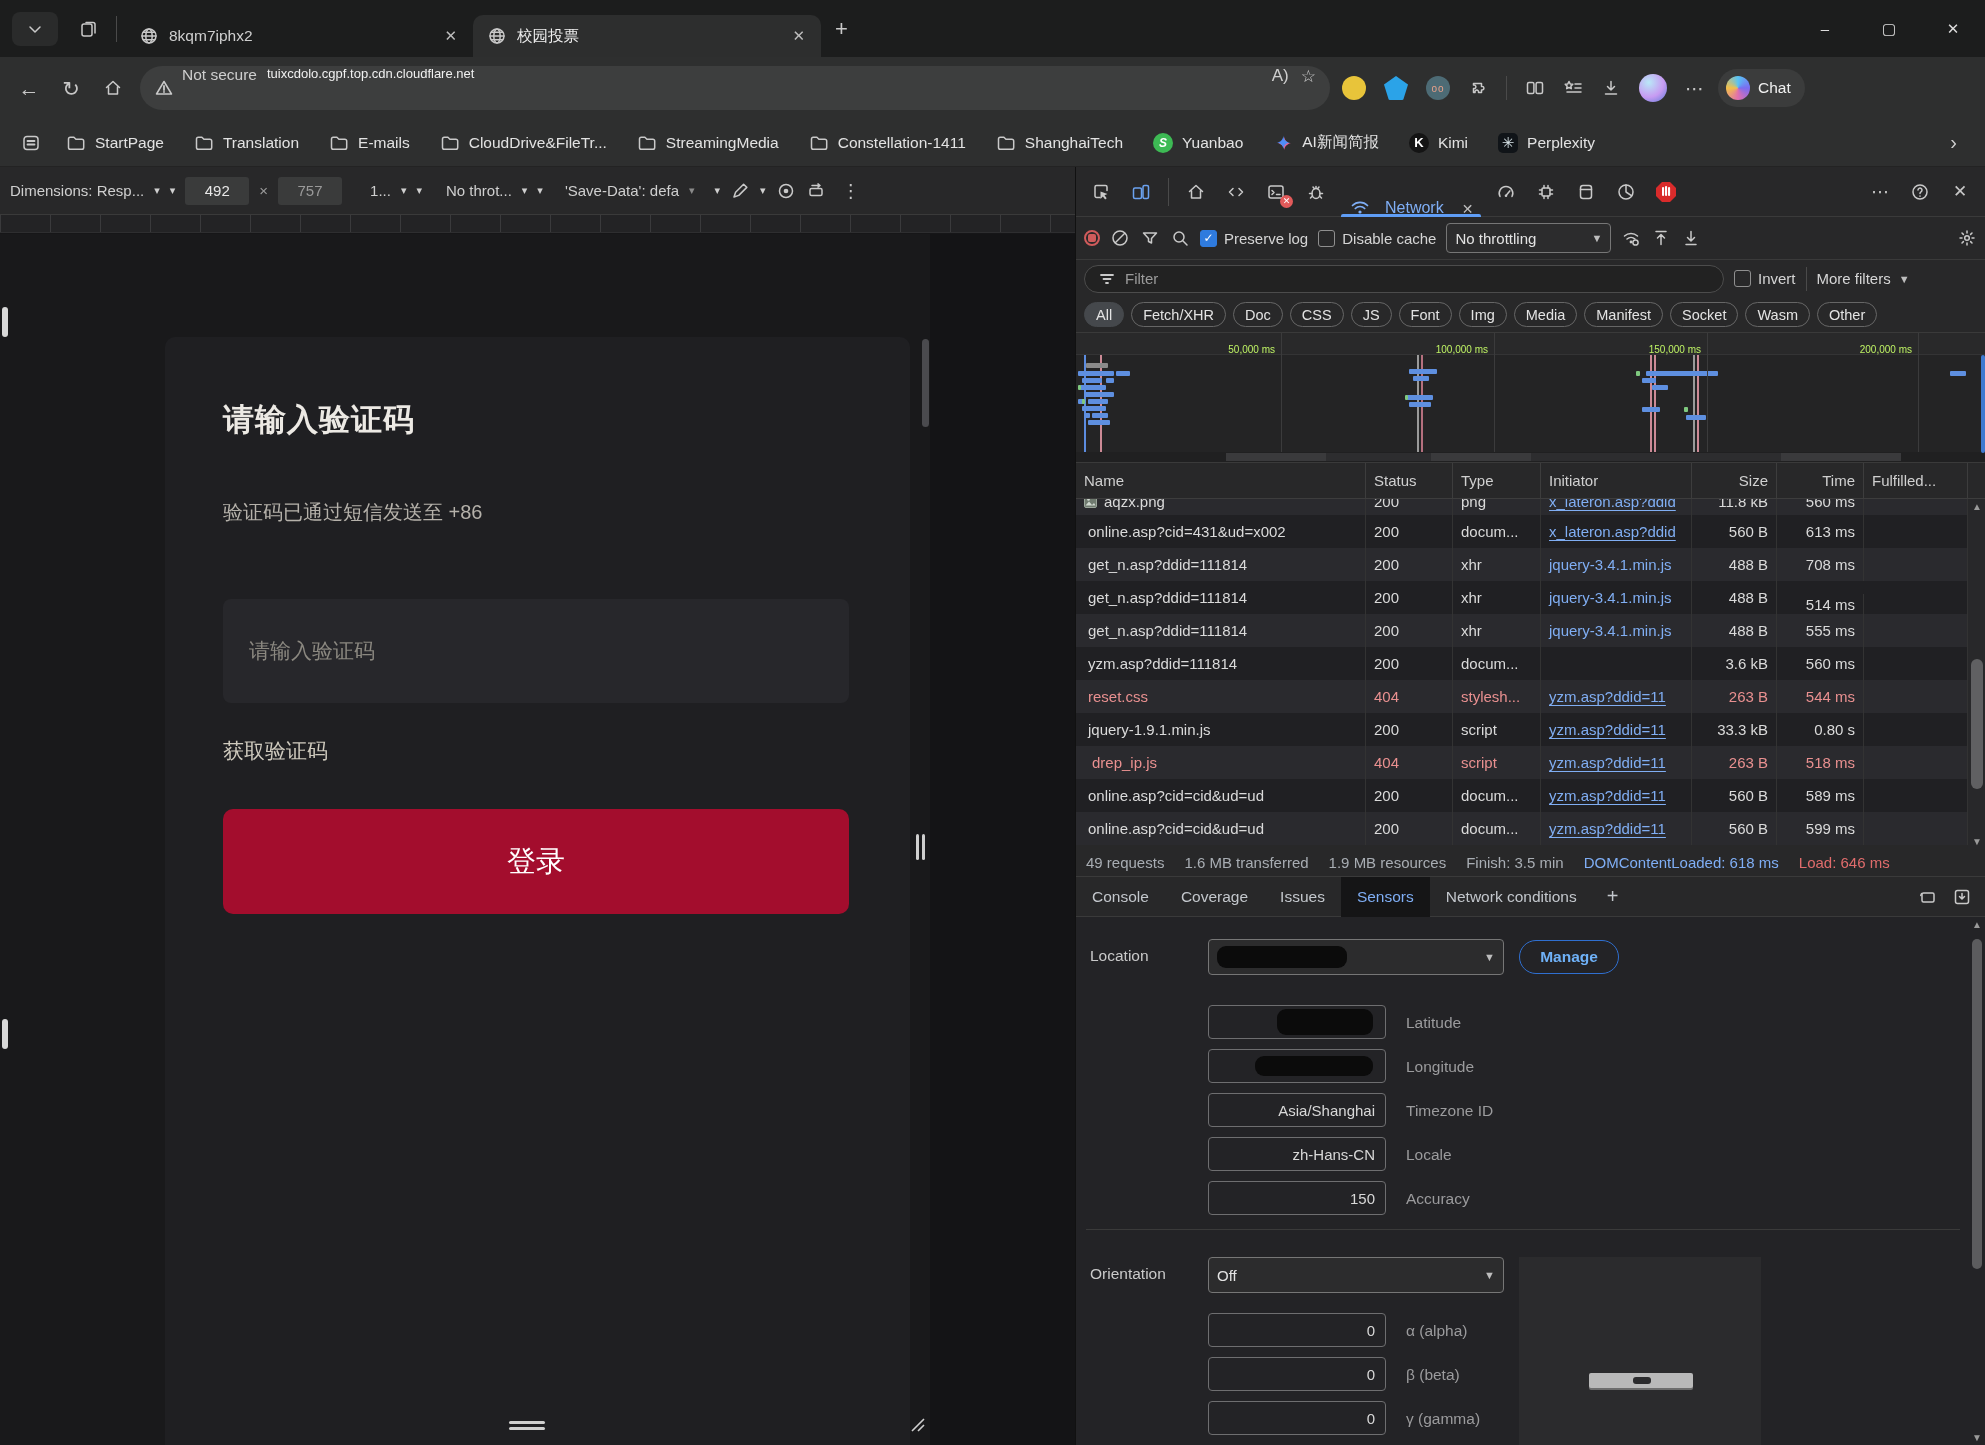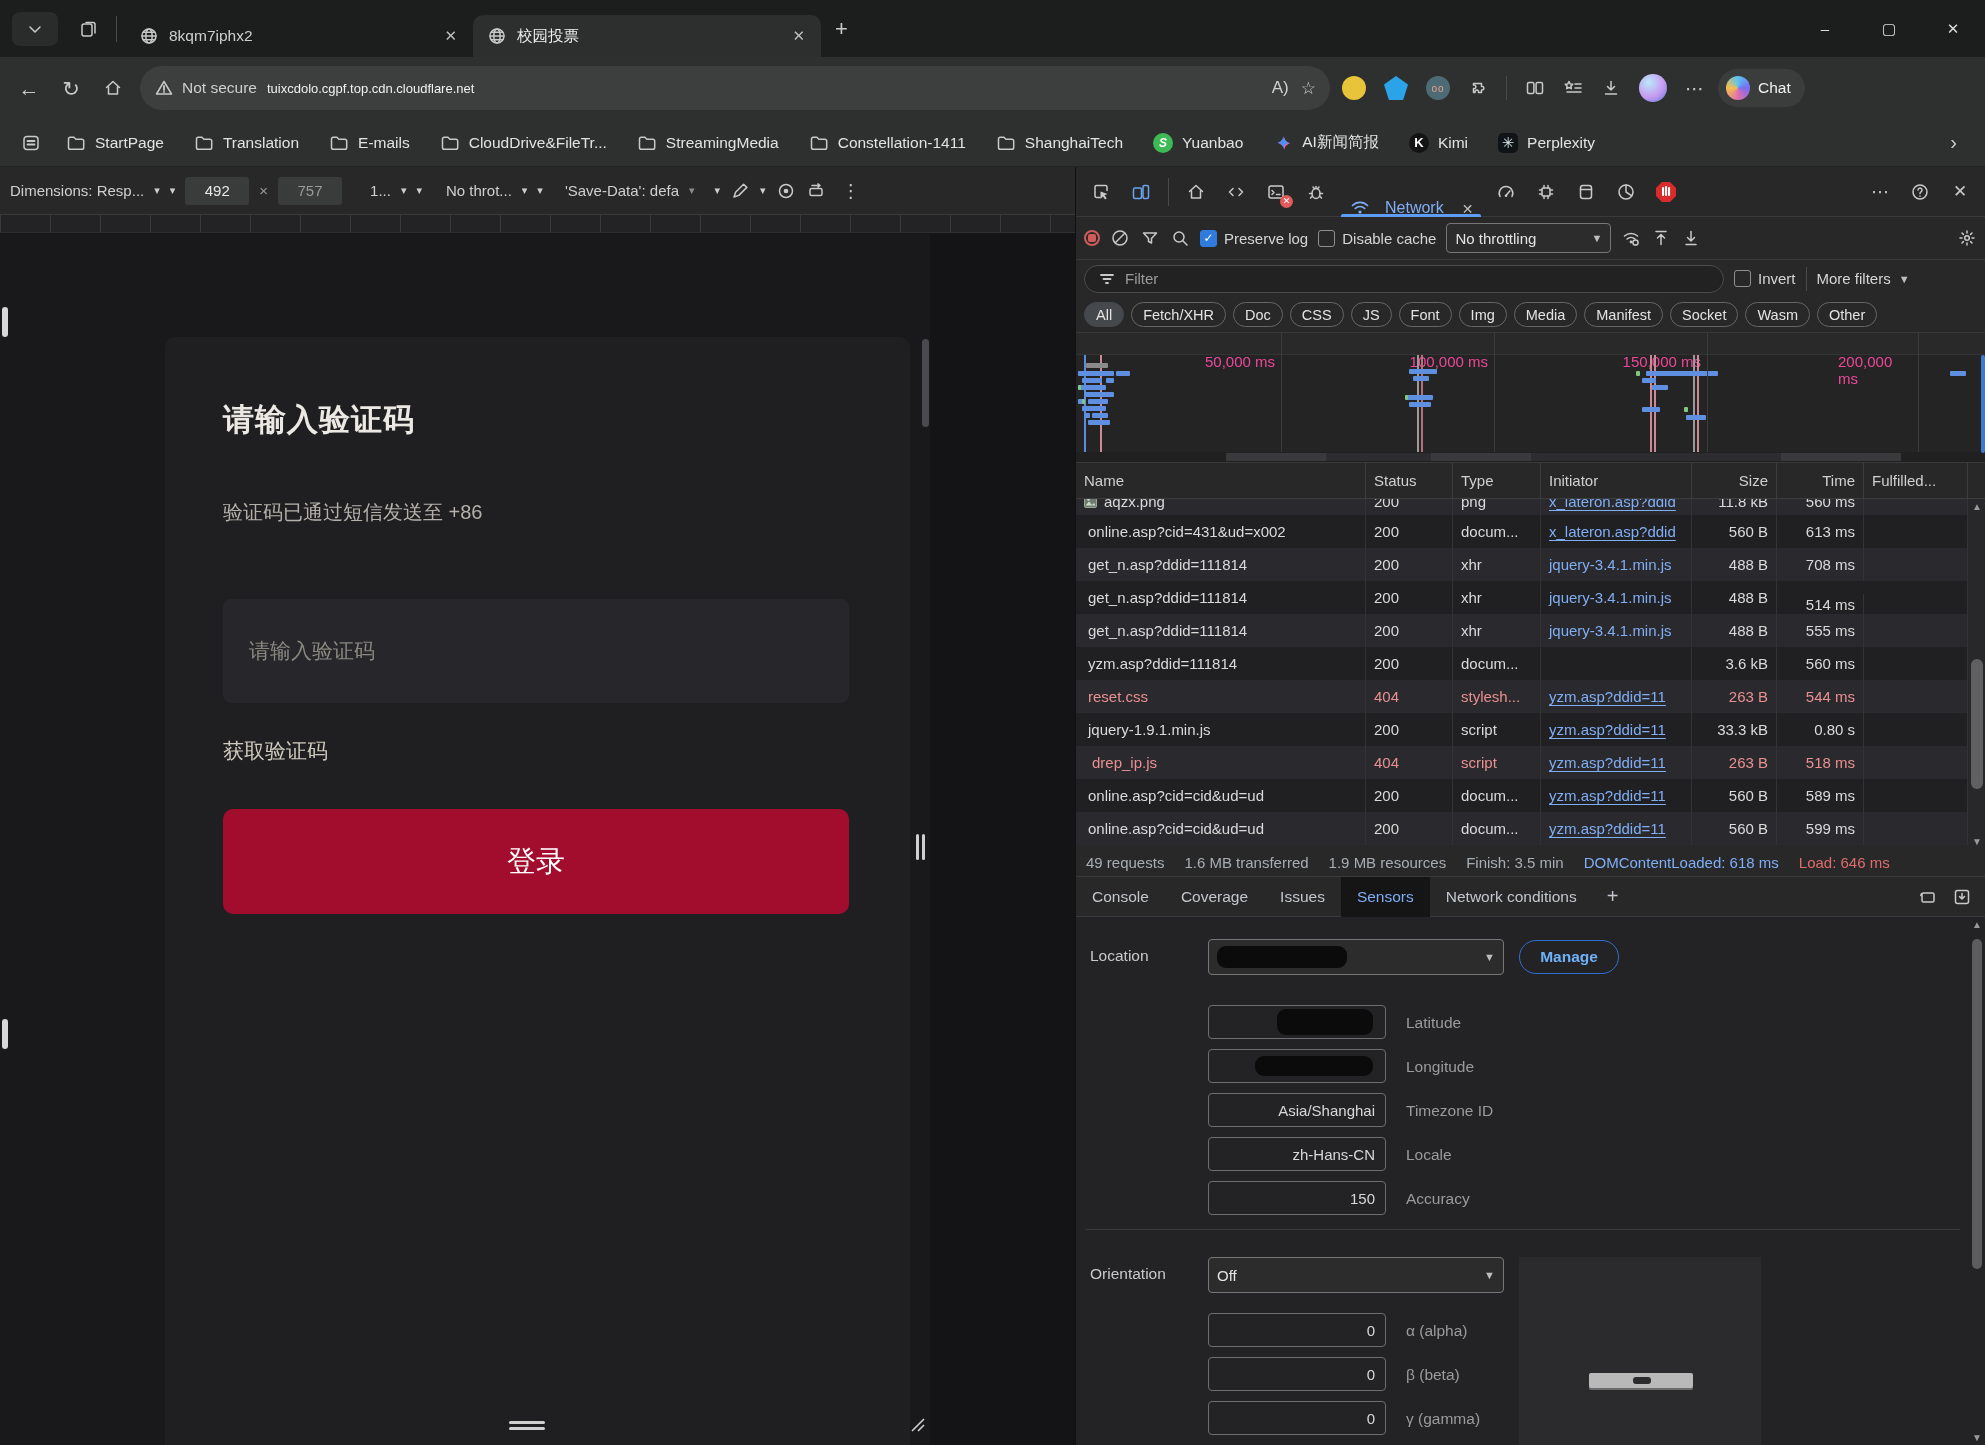--- a/index.html
+++ b/index.html
@@ -19,21 +19,21 @@
 .tab.active{background:#2d2e2e;color:#eee}
 .tab .title{flex:1;margin-left:10px;font-size:15.5px;white-space:nowrap;overflow:hidden}
 .tab .x{font-size:15px;color:#bdbdbd;padding:2px 6px;border-radius:4px}
 .newtab{font-size:22px;color:#c9c9c9;margin-left:14px}
 #wincontrols{position:absolute;right:0;top:0;height:57px;display:flex;align-items:center}
 #wincontrols .wc{width:64px;height:100%;display:flex;align-items:center;justify-content:center;color:#ddd;font-size:15px}
 
 
 #navbar{position:absolute;left:0;top:57px;width:1985px;height:62px;background:#2e2f2f;display:flex;align-items:center}
 .navbtn{width:42px;height:40px;display:flex;align-items:center;justify-content:center;color:#d8d8d8;font-size:21px}
-#urlpill{height:44px;width:1190px;margin-left:6px;background:#3d3e3e;border-radius:22px;display:flex;align-items:center;padding:0 14px;color:#e6e6e6}
+#urlpill{height:44px;width:1190px;margin-left:6px;background:#3d3e3e;border-radius:22px;display:flex;padding:0 14px;color:#e6e6e6}
 #urlpill .sec{color:#cfcfcf;margin:0 10px 0 8px;font-size:15.5px}
 #urlpill .url{font-size:13px;color:#f0f0f0;flex:1;white-space:nowrap;overflow:hidden}
 .pill-ic{margin-left:12px;color:#cfcfcf;font-size:17px}
 .extrow{display:flex;align-items:center;margin-left:12px;gap:18px}
 .extdot{width:24px;height:24px;border-radius:6px;display:flex;align-items:center;justify-content:center;font-size:15px}
 #avatar{width:28px;height:28px;border-radius:50%;background:radial-gradient(circle at 35% 30%,#b9e8f7,#c79bf2 55%,#5a79d8)}
 #chatbtn{height:38px;border-radius:19px;background:#3b3c3c;display:flex;align-items:center;padding:0 14px 0 8px;margin-left:14px;gap:8px}
 #chatbtn .cicon{width:24px;height:24px;border-radius:50%;background:conic-gradient(#58c4f5,#7a6cf0,#e06fae,#f3c04a,#58c4f5)}
 #chatbtn .clabel{color:#f0f0f0;font-size:15.5px}
 
@@ -87,21 +87,21 @@
 .sel{height:30px;border:1px solid #767676;border-radius:4px;background:#2c2c2d;display:inline-flex;align-items:center;justify-content:space-between;padding:0 8px;color:#e3e3e3;font-size:15px}
 .sel .car{margin-left:10px;color:#bdbdbd;font-size:11px}
 #filter-row{height:37px;padding:0 8px;gap:10px;border-bottom:none}
 #filter-pill{flex:0 0 640px;height:28px;border:1px solid #4c4c4c;background:#222;border-radius:14px;display:flex;align-items:center;padding:0 12px;gap:8px;color:#9b9b9b;font-size:15px}
 #chips-row{height:36px;padding:0 8px;gap:7px;border-bottom:1px solid #3a3a3a}
 .chip{height:25px;padding:0 11px;border:1px solid #666;border-radius:13px;display:inline-flex;align-items:center;color:#e3e3e3;font-size:14.5px;white-space:nowrap}
 .chip.on{background:#45484c;border-color:#45484c}
 
 #timeline{position:absolute;left:0;top:166px;width:910px;height:130px;border-bottom:1px solid #3a3a3a;background:#242425}
 #tl-ticksrow{position:absolute;left:0;top:0;width:100%;height:22px;background:#29292a;border-bottom:1px solid #343435}
-.tick-lab{position:absolute;top:20px;font-size:15px;color:#ec4899;transform:translateX(-100%)}
+.tick-lab{position:absolute;top:11px;font-size:10px;color:#bef264;transform:translateX(-100%)}
 .gridline{position:absolute;top:0;bottom:10px;width:1px;background:#3b3b3c}
 #tl-canvas{position:absolute;left:0;top:22px;width:100%;height:98px}
 .wbar{position:absolute;height:5px;border-radius:1px;background:#5e8fe0}
 .wline{position:absolute;top:0;bottom:0;width:2px}
 #tl-strip{position:absolute;left:0;bottom:0;height:10px;width:100%;background:#202021}
 .strip-seg{position:absolute;top:1px;height:8px}
 #tl-scroll{position:absolute;right:1px;top:22px;width:4px;height:98px;background:#3f7ad1;border-radius:2px}
 
 #nettable{position:absolute;left:0;top:296px;width:910px;height:386px}
 #net-head{display:flex;height:36px;background:#282829;border-bottom:1px solid #3d3d3d;color:#d0d0d0;font-size:15px}

